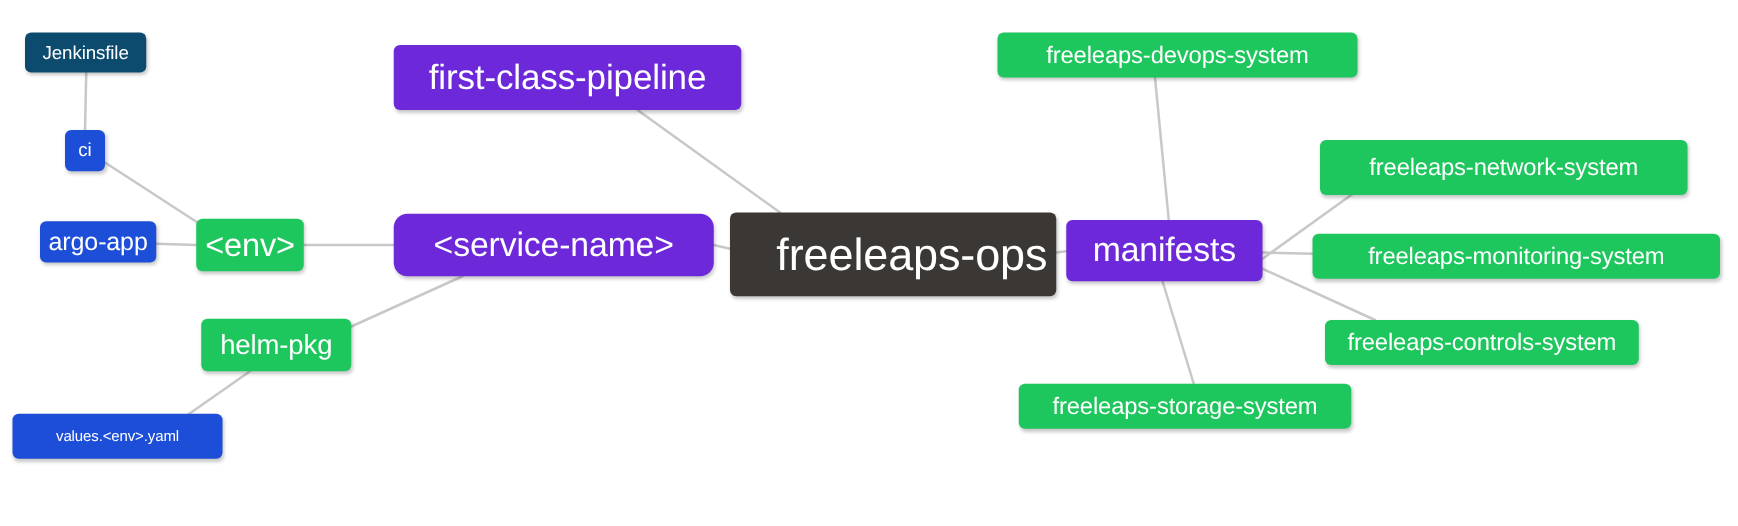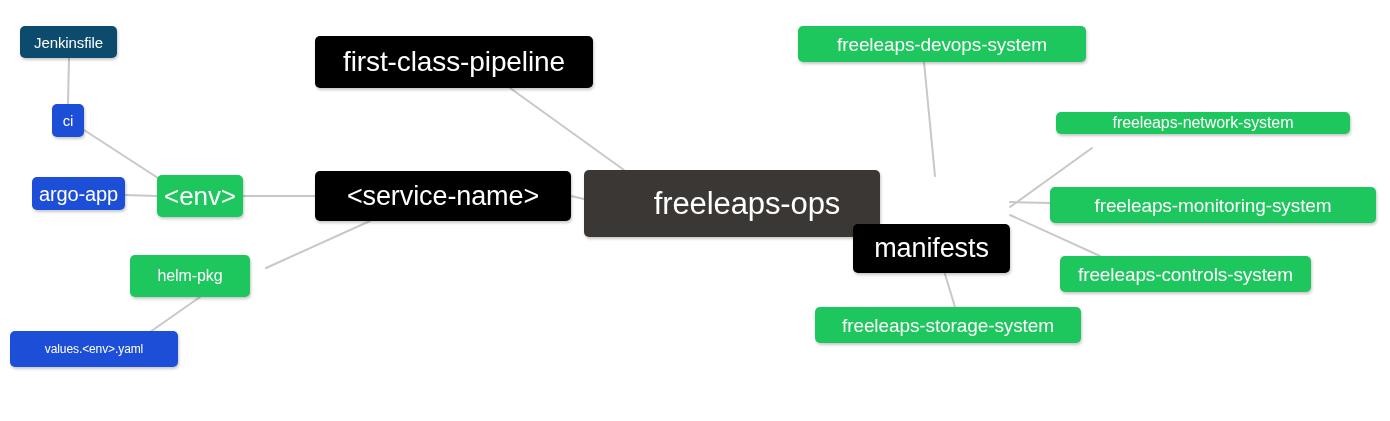--- a/index.html
+++ b/index.html
@@ -33,21 +33,21 @@
     justify-content: center;
     color: #ffffff;
     border-radius: 5px;
     white-space: nowrap;
     box-shadow: 1px 2px 3px rgba(0,0,0,0.22);
     line-height: 1;
     padding: 0 10px;
     letter-spacing: -0.1px;
   }
   .n-root     { background: #3b3734; }
-  .n-blue     { background: #000000; }
+  .n-blue     { background: #6d28d9; }
   .n-green    { background: #1ec65e; }
   .n-orange   { background: #0c4a6e; }
   .n-red      { background: #1d4ed8; }
 </style>
 </head>
 <body>
 
 <div id="mindmap">
   <svg id="edge-layer" width="1390" height="421" viewBox="0 0 1390 421">
       <line x1="69" y1="58" x2="68" y2="104" stroke="#c8c8c8" stroke-width="2" stroke-linecap="round"></line>
@@ -63,25 +63,25 @@
       <line x1="1010" y1="207" x2="1092" y2="148" stroke="#c8c8c8" stroke-width="2" stroke-linecap="round"></line>
       <line x1="1010" y1="202" x2="1050" y2="203" stroke="#c8c8c8" stroke-width="2" stroke-linecap="round"></line>
       <line x1="1010" y1="215" x2="1100" y2="256" stroke="#c8c8c8" stroke-width="2" stroke-linecap="round"></line>
       <line x1="930" y1="225" x2="955" y2="307" stroke="#c8c8c8" stroke-width="2" stroke-linecap="round"></line>
     </svg>
   <div id="node-layer">
       <div class="node n-orange" style="left: 20px; top: 26px; width: 97px; height: 32px; font-size: 15px;">Jenkinsfile</div>
       <div class="node n-red" style="left: 52px; top: 104px; width: 32px; height: 33px; font-size: 15px;">ci</div>
       <div class="node n-red" style="left: 32px; top: 177px; width: 93px; height: 33px; font-size: 20px;">argo-app</div>
       <div class="node n-green" style="left: 157px; top: 175px; width: 86px; height: 42px; font-size: 26px;">&lt;env&gt;</div>
-      <div class="node n-green" style="left: 130px; top: 255px; width: 120px; height: 42px; font-size: 16px;">helm-pkg</div>
+      <div class="node n-green" style="left: 161px; top: 255px; width: 120px; height: 42px; font-size: 22px;">helm-pkg</div>
       <div class="node n-red" style="left: 10px; top: 331px; width: 168px; height: 36px; font-size: 12px;">values.&lt;env&gt;.yaml</div>
       <div class="node n-blue" style="left: 315px; top: 36px; width: 278px; height: 52px; font-size: 28px;">first-class-pipeline</div>
-      <div class="node n-blue" style="left: 315px; top: 171px; width: 256px; height: 50px; font-size: 27px;">&lt;service-name&gt;</div>
-      <div class="node n-root" style="left: 584px; top: 170px; width: 296px; height: 67px; font-size: 31px; padding-left: 40px;">freeleaps-ops</div>
-      <div class="node n-blue" style="left: 853px; top: 176px; width: 157px; height: 49px; font-size: 27px; margin-top: 48px;">manifests</div>
+      <div class="node n-blue" style="left: 315px; top: 171px; width: 256px; height: 50px; font-size: 27px; border-radius: 11px;">&lt;service-name&gt;</div>
+      <div class="node n-root" style="left: 584px; top: 170px; width: 261px; height: 67px; font-size: 36px; padding-left: 40px;">freeleaps-ops</div>
+      <div class="node n-blue" style="left: 853px; top: 176px; width: 157px; height: 49px; font-size: 27px;">manifests</div>
       <div class="node n-green" style="left: 798px; top: 26px; width: 288px; height: 36px; font-size: 19px;">freeleaps-devops-system</div>
-      <div class="node n-green" style="left: 1056px; top: 112px; width: 294px; height: 22px; font-size: 16px;">freeleaps-network-system</div>
+      <div class="node n-green" style="left: 1056px; top: 112px; width: 294px; height: 44px; font-size: 19px;">freeleaps-network-system</div>
       <div class="node n-green" style="left: 1050px; top: 187px; width: 326px; height: 36px; font-size: 19px; text-align: center;">freeleaps-monitoring-system</div>
       <div class="node n-green" style="left: 1060px; top: 256px; width: 251px; height: 36px; font-size: 19px;">freeleaps-controls-system</div>
       <div class="node n-green" style="left: 815px; top: 307px; width: 266px; height: 36px; font-size: 19px;">freeleaps-storage-system</div>
     </div>
 </div>
 
 </body></html>

